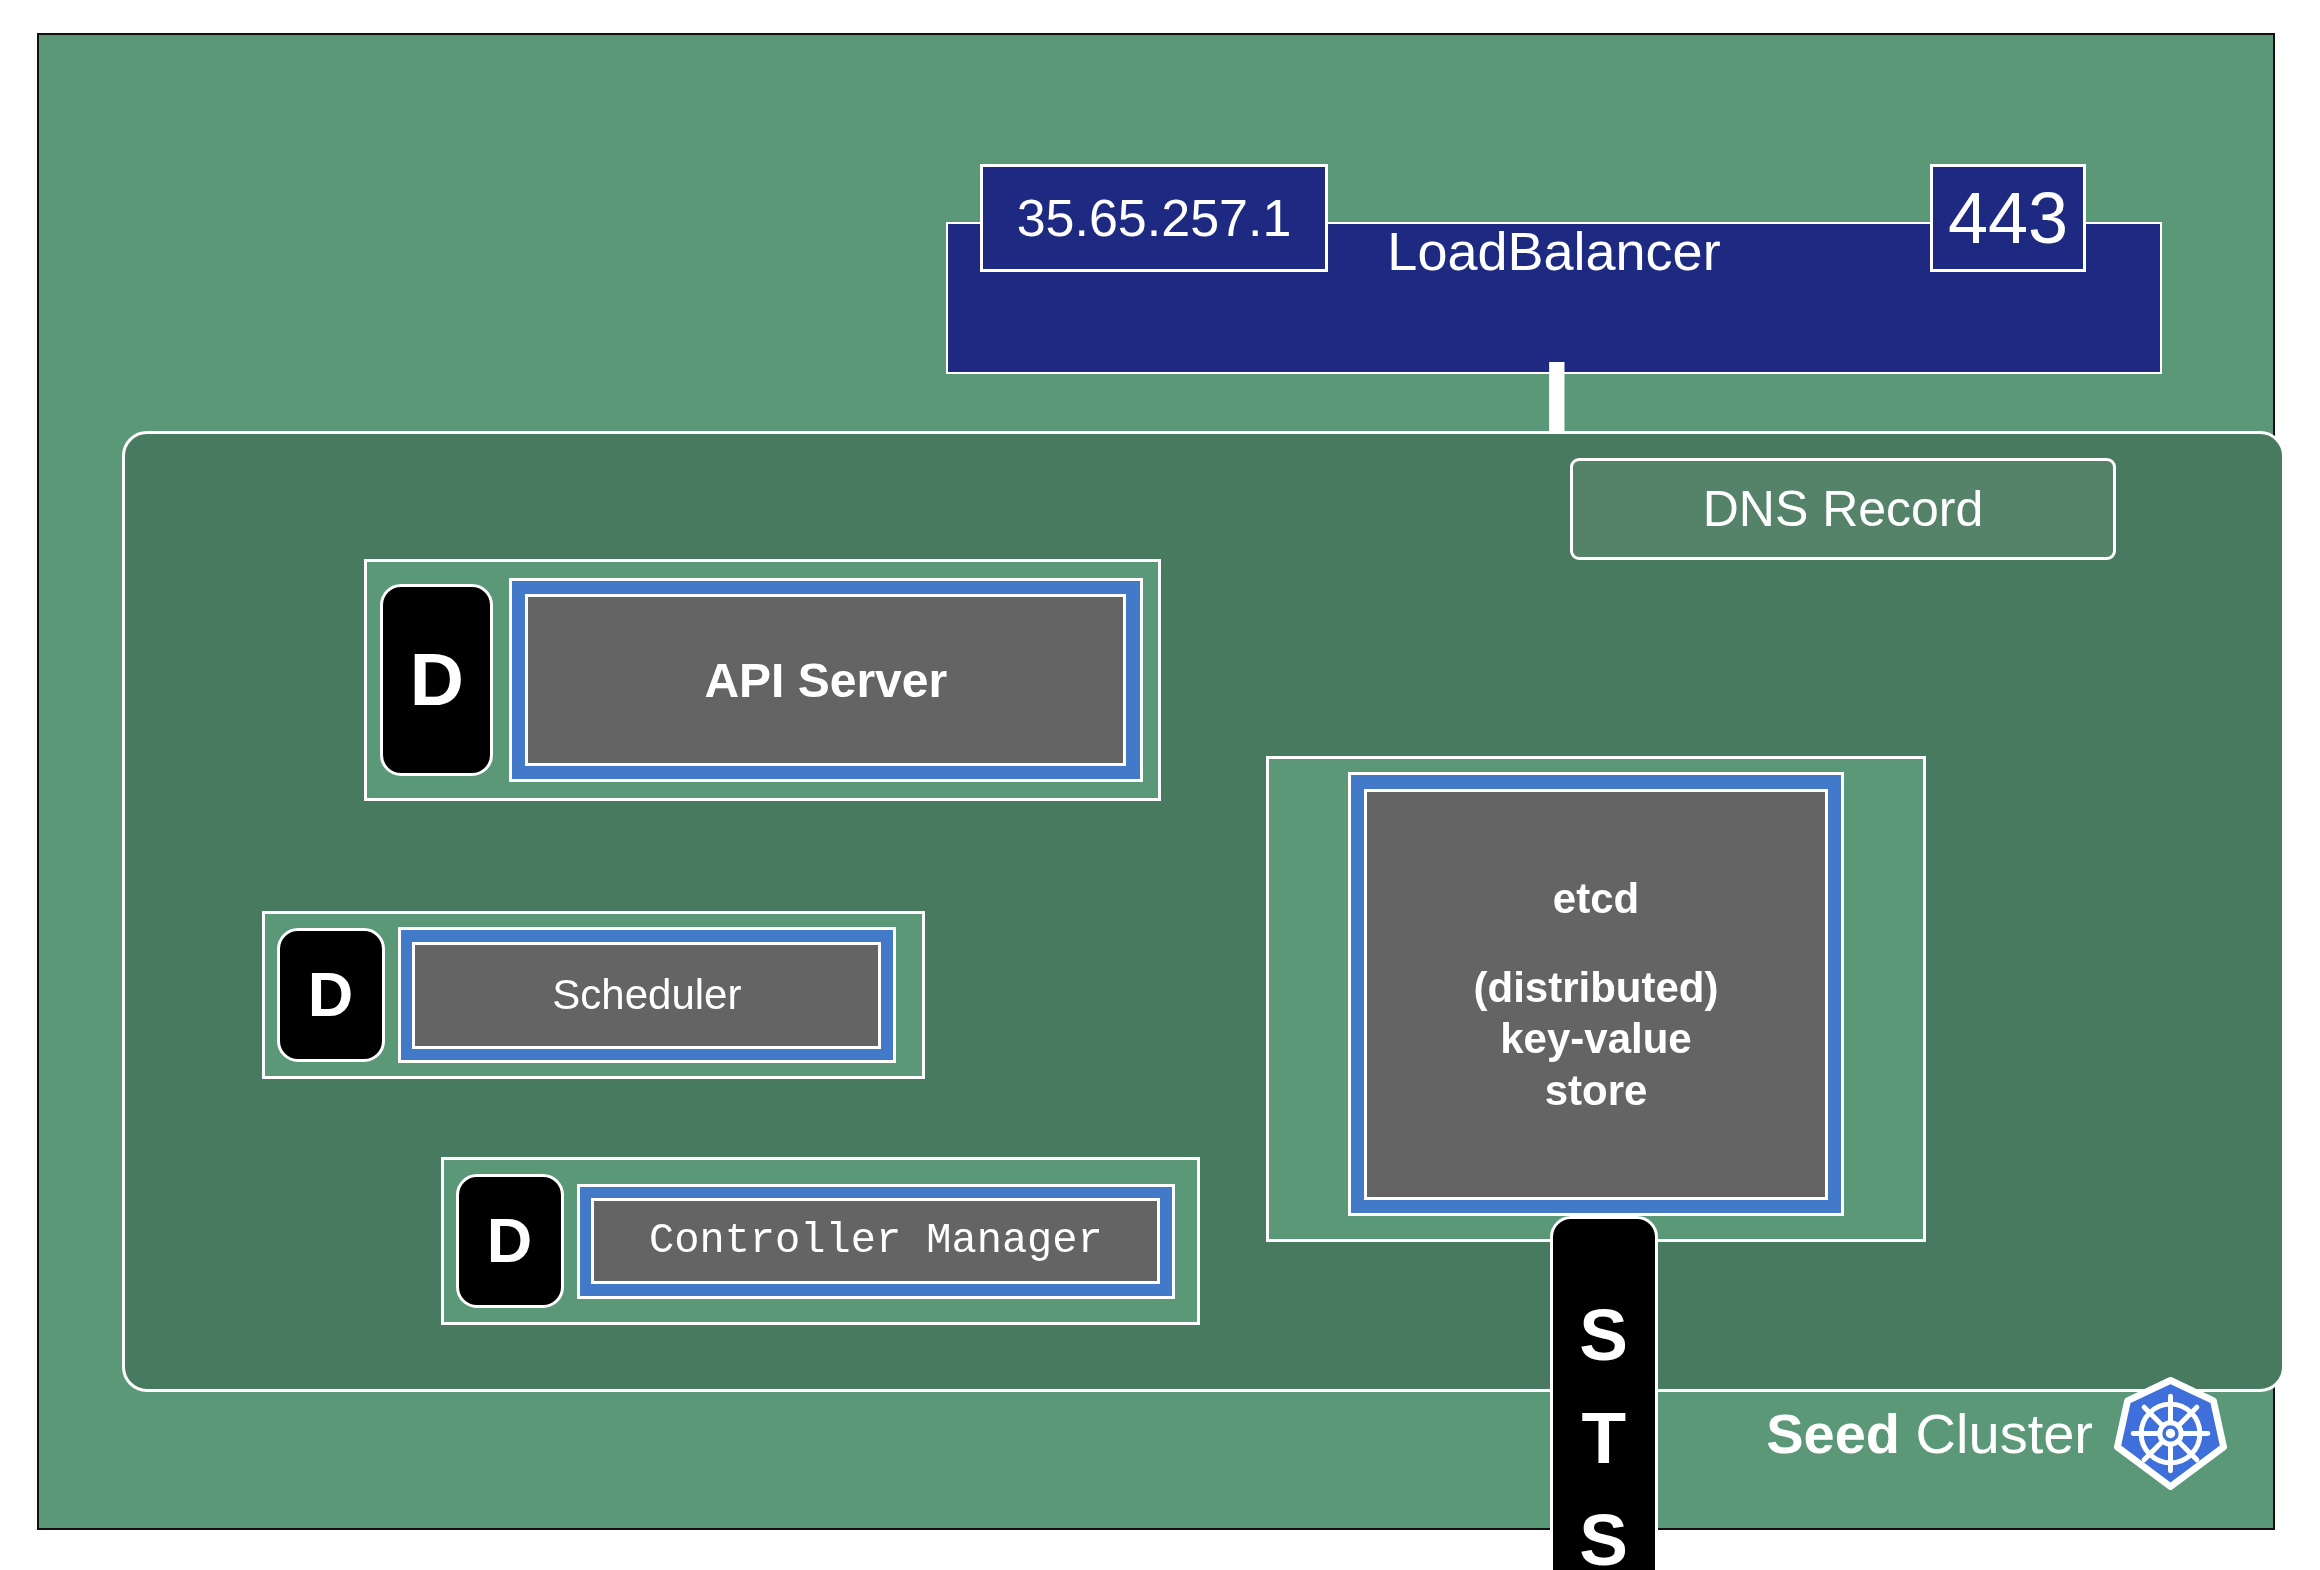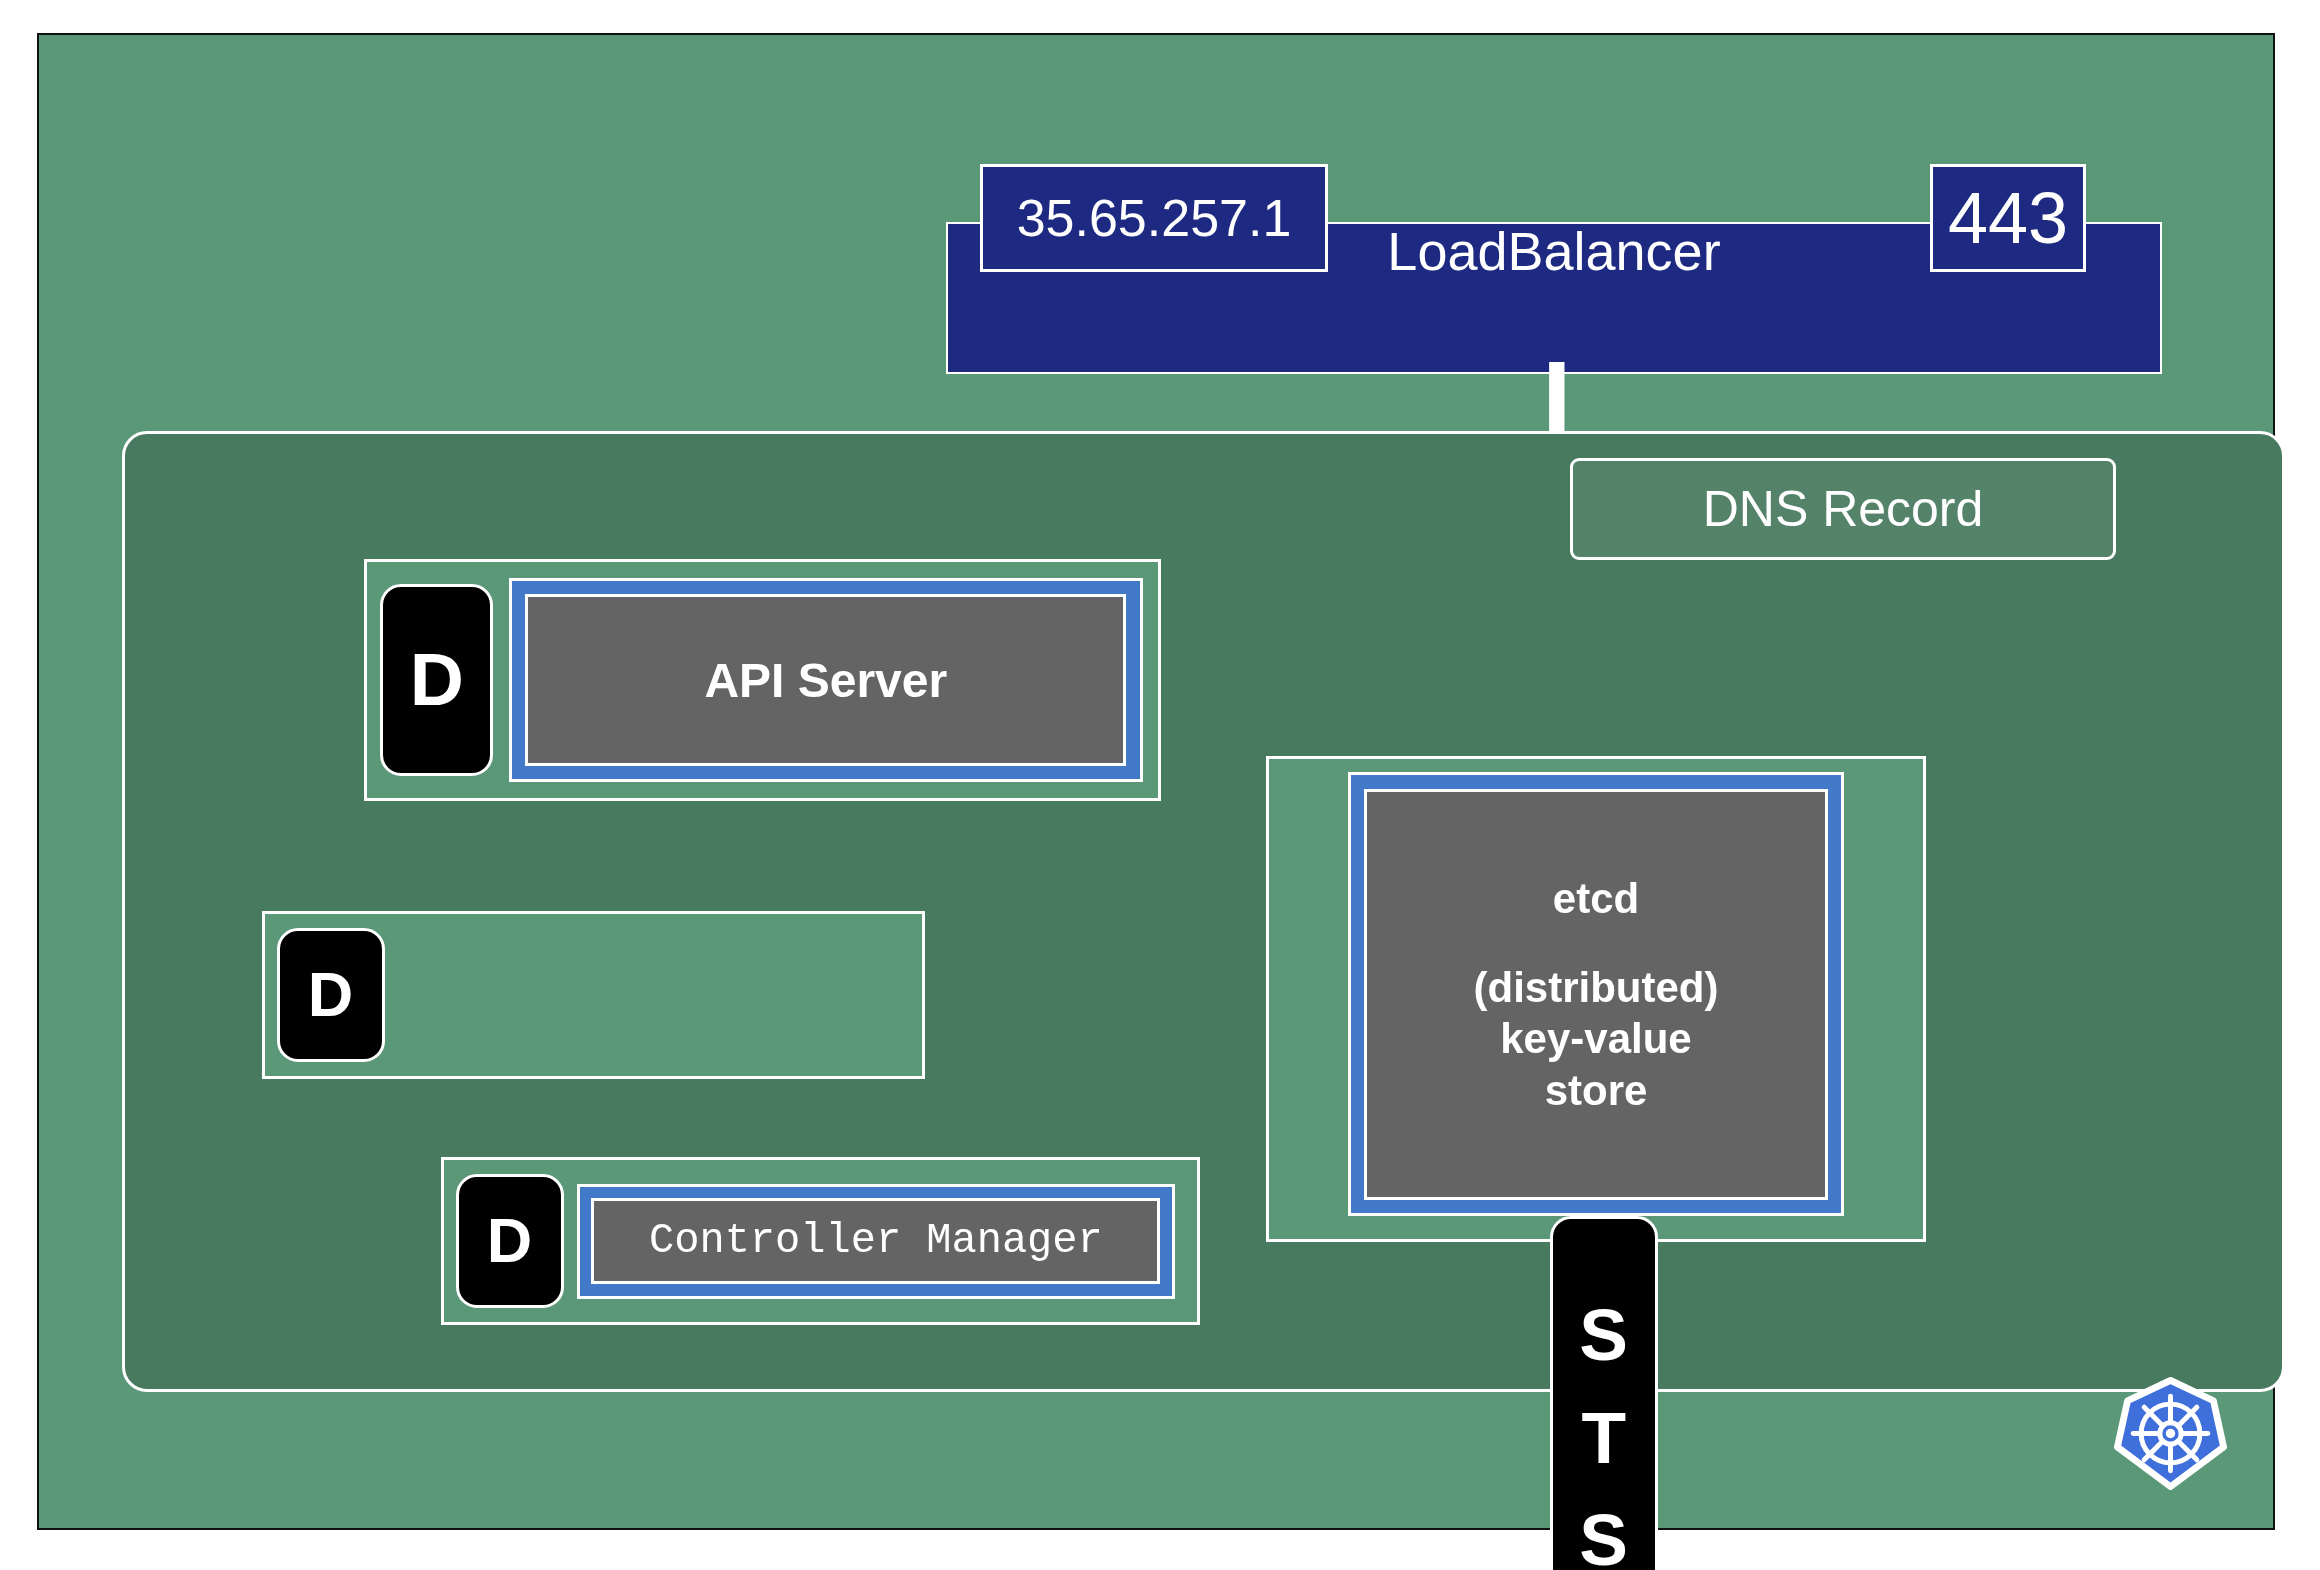--- a/index.html
+++ b/index.html
@@ -125,20 +125,23 @@
 
   <div class="comp comp-api">
     <div class="kbadge">D</div>
     <div class="bluebox">
       <div class="greybox">API Server</div>
     </div>
   </div>
 
   <div class="comp comp-sched">
     <div class="kbadge">D</div>
+    <div class="bluebox">
+      <div class="greybox">Scheduler</div>
+    </div>
   </div>
 
   <div class="comp comp-cm">
     <div class="kbadge">D</div>
     <div class="bluebox">
       <div class="greybox">Controller Manager</div>
     </div>
   </div>
 
   <div class="comp comp-etcd">
@@ -151,20 +154,21 @@
       </div>
     </div>
     <div class="kbadge">
       <span>S</span>
       <span>T</span>
       <span>S</span>
     </div>
   </div>
 
   <div class="footer">
+    <div class="footer-text"><b>Seed</b><span> Cluster</span></div>
     <svg class="k8s-logo" viewBox="0 0 100 100">
       <polygon points="50,3 88,21 97,62 50,97 3,62 12,21" fill="#3f6fdb" stroke="#ffffff" stroke-width="6" stroke-linejoin="round"></polygon>
       <g fill="none" stroke="#ffffff" stroke-width="4.4" stroke-linecap="round">
         <circle cx="50" cy="50" r="26"></circle>
         <circle cx="50" cy="50" r="9.5"></circle>
         <line x1="50" y1="17" x2="50" y2="40.5"></line>
         <line x1="50" y1="59.5" x2="50" y2="83"></line>
         <line x1="17" y1="50" x2="40.5" y2="50"></line>
         <line x1="59.5" y1="50" x2="83" y2="50"></line>
         <line x1="26.7" y1="26.7" x2="43.3" y2="43.3"></line>

